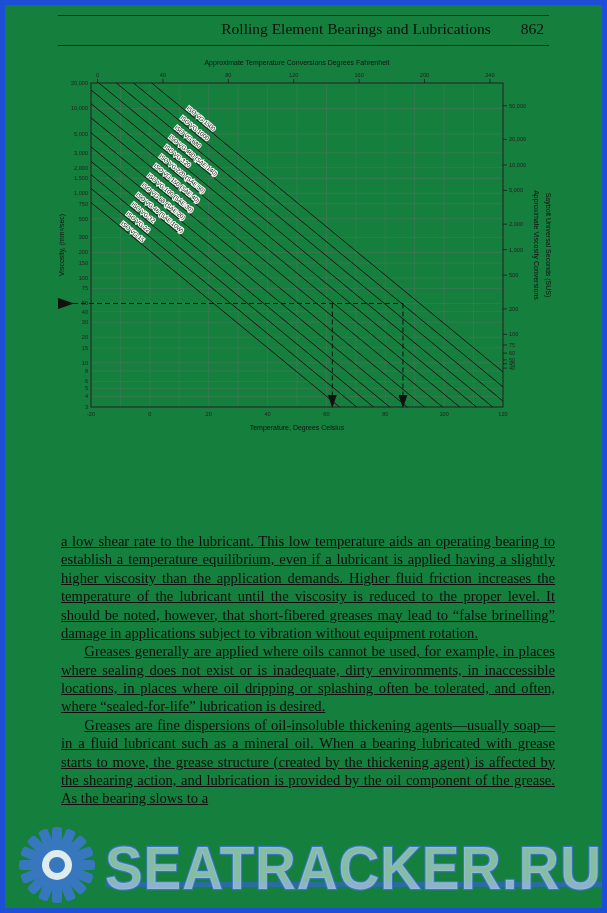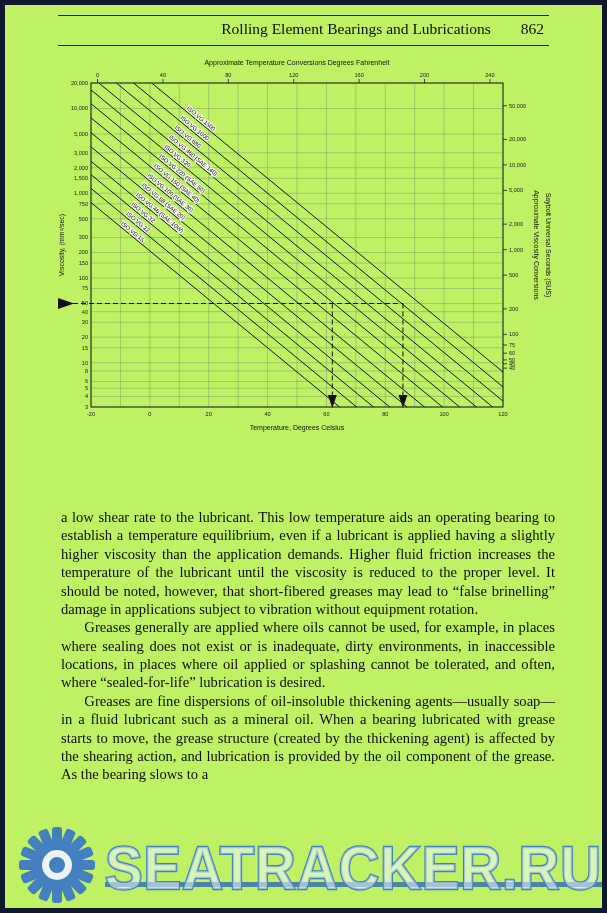--- a/index.html
+++ b/index.html
@@ -1,40 +1,40 @@
 <!DOCTYPE html>
 <html><head>
 <meta charset="utf-8">
 <style>
   * { margin:0; padding:0; box-sizing:border-box; }
   html,body { background:#ffffff; }
   .page {
     position:relative; width:607px; height:913px;
-    background:#bef264; border:5px solid #0f172a; overflow:hidden;
+    background:#15803d; border:5px solid #1d4ed8; overflow:hidden;
     font-family:"Liberation Serif", serif; color:#0d0d0d;
   }
   .rule { position:absolute; left:53px; right:53px; border-top:1.5px solid #222; }
   .rule-top { top:10px; }
   .rule-bottom { top:40px; }
   .header-row {
     position:absolute; top:15px; left:53px; right:58px;
     display:flex; justify-content:flex-end; align-items:baseline; gap:30px;
     font-size:15.5px;
   }
   .figure { position:absolute; top:50px; left:50px; width:505px; }
   .chart { width:505px; height:392px; position:relative; }
   .chart svg { display:block; width:100%; height:100%; }
   .caption {
     margin-top:3px; border-top:1px solid #888; padding:8px 4px 0 2px;
     font-family:"Liberation Sans", sans-serif; font-size:13.8px; line-height:1.42;
   }
   .caption-label { font-weight:bold; margin-right:7px; }
   .body-text {
-    position:absolute; top:503px; left:56px; width:494px;
-    font-size:14.6px; line-height:1.26; text-align:justify;
+    position:absolute; top:527px; left:56px; width:494px;
+    font-size:14.6px; line-height:1.26; text-align:justify;text-decoration:underline;
   }
   .body-text p { margin:0; }
   .body-text p + p { text-indent:1.6em; }
   .watermark { position:absolute; left:0; bottom:1px; width:607px; height:82px; pointer-events:none; }
   
   .grid { stroke:#6d6d6d; stroke-width:0.35; }
   .plotbox { fill:none; stroke:#1c1c1c; stroke-width:1; }
   .axis { stroke:#1c1c1c; stroke-width:0.8; }
   .iso { stroke:#161616; stroke-width:1; }
   .dash { stroke:#111; stroke-width:1; stroke-dasharray:5 3; fill:none; }
@@ -219,21 +219,21 @@
           <text x="242" y="375" class="axis-title mid">Temperature, Degrees Celsius</text>
           <text x="9" y="190" class="axis-title mid" transform="rotate(-90 9 190)">Viscosity, (mm²/sec)</text>
           <text x="479" y="190" class="axis-title mid" transform="rotate(90 479 190)">Approximate Viscosity Conversions</text>
           <text x="491" y="190" class="axis-title mid" transform="rotate(90 491 190)">Saybolt Universal Seconds (SUS)</text>
         </svg>
       </div>
   </div>
 
   <div class="body-text">
     <p>a low shear rate to the lubricant. This low temperature aids an operating bearing to establish a temperature equilibrium, even if a lubricant is applied having a slightly higher viscosity than the application demands. Higher fluid friction increases the temperature of the lubricant until the viscosity is reduced to the proper level. It should be noted, however, that short-fibered greases may lead to “false brinelling” damage in applications subject to vibration without equipment rotation.</p>
-    <p>Greases generally are applied where oils cannot be used, for example, in places where sealing does not exist or is inadequate, dirty environments, in inaccessible locations, in places where oil applied or splashing cannot be tolerated, and often, where “sealed-for-life” lubrication is desired.</p>
+    <p>Greases generally are applied where oils cannot be used, for example, in places where sealing does not exist or is inadequate, dirty environments, in inaccessible locations, in places where oil dripping or splashing often be tolerated, and often, where “sealed-for-life” lubrication is desired.</p>
     <p>Greases are fine dispersions of oil-insoluble thickening agents—usually soap—in a fluid lubricant such as a mineral oil. When a bearing lubricated with grease starts to move, the grease structure (created by the thickening agent) is affected by the shearing action, and lubrication is provided by the oil component of the grease. As the bearing slows to a</p>
   </div>
 
   <div class="watermark">
     <svg viewBox="0 0 607 82" width="607" height="82">
       <g opacity="0.93">
         <g transform="translate(14,2)">
           <g fill="#3b77c7">
             <rect x="33" y="0" width="10" height="76" rx="3"></rect>
             <rect x="33" y="0" width="10" height="76" rx="3" transform="rotate(22.5 38 38)"></rect>

